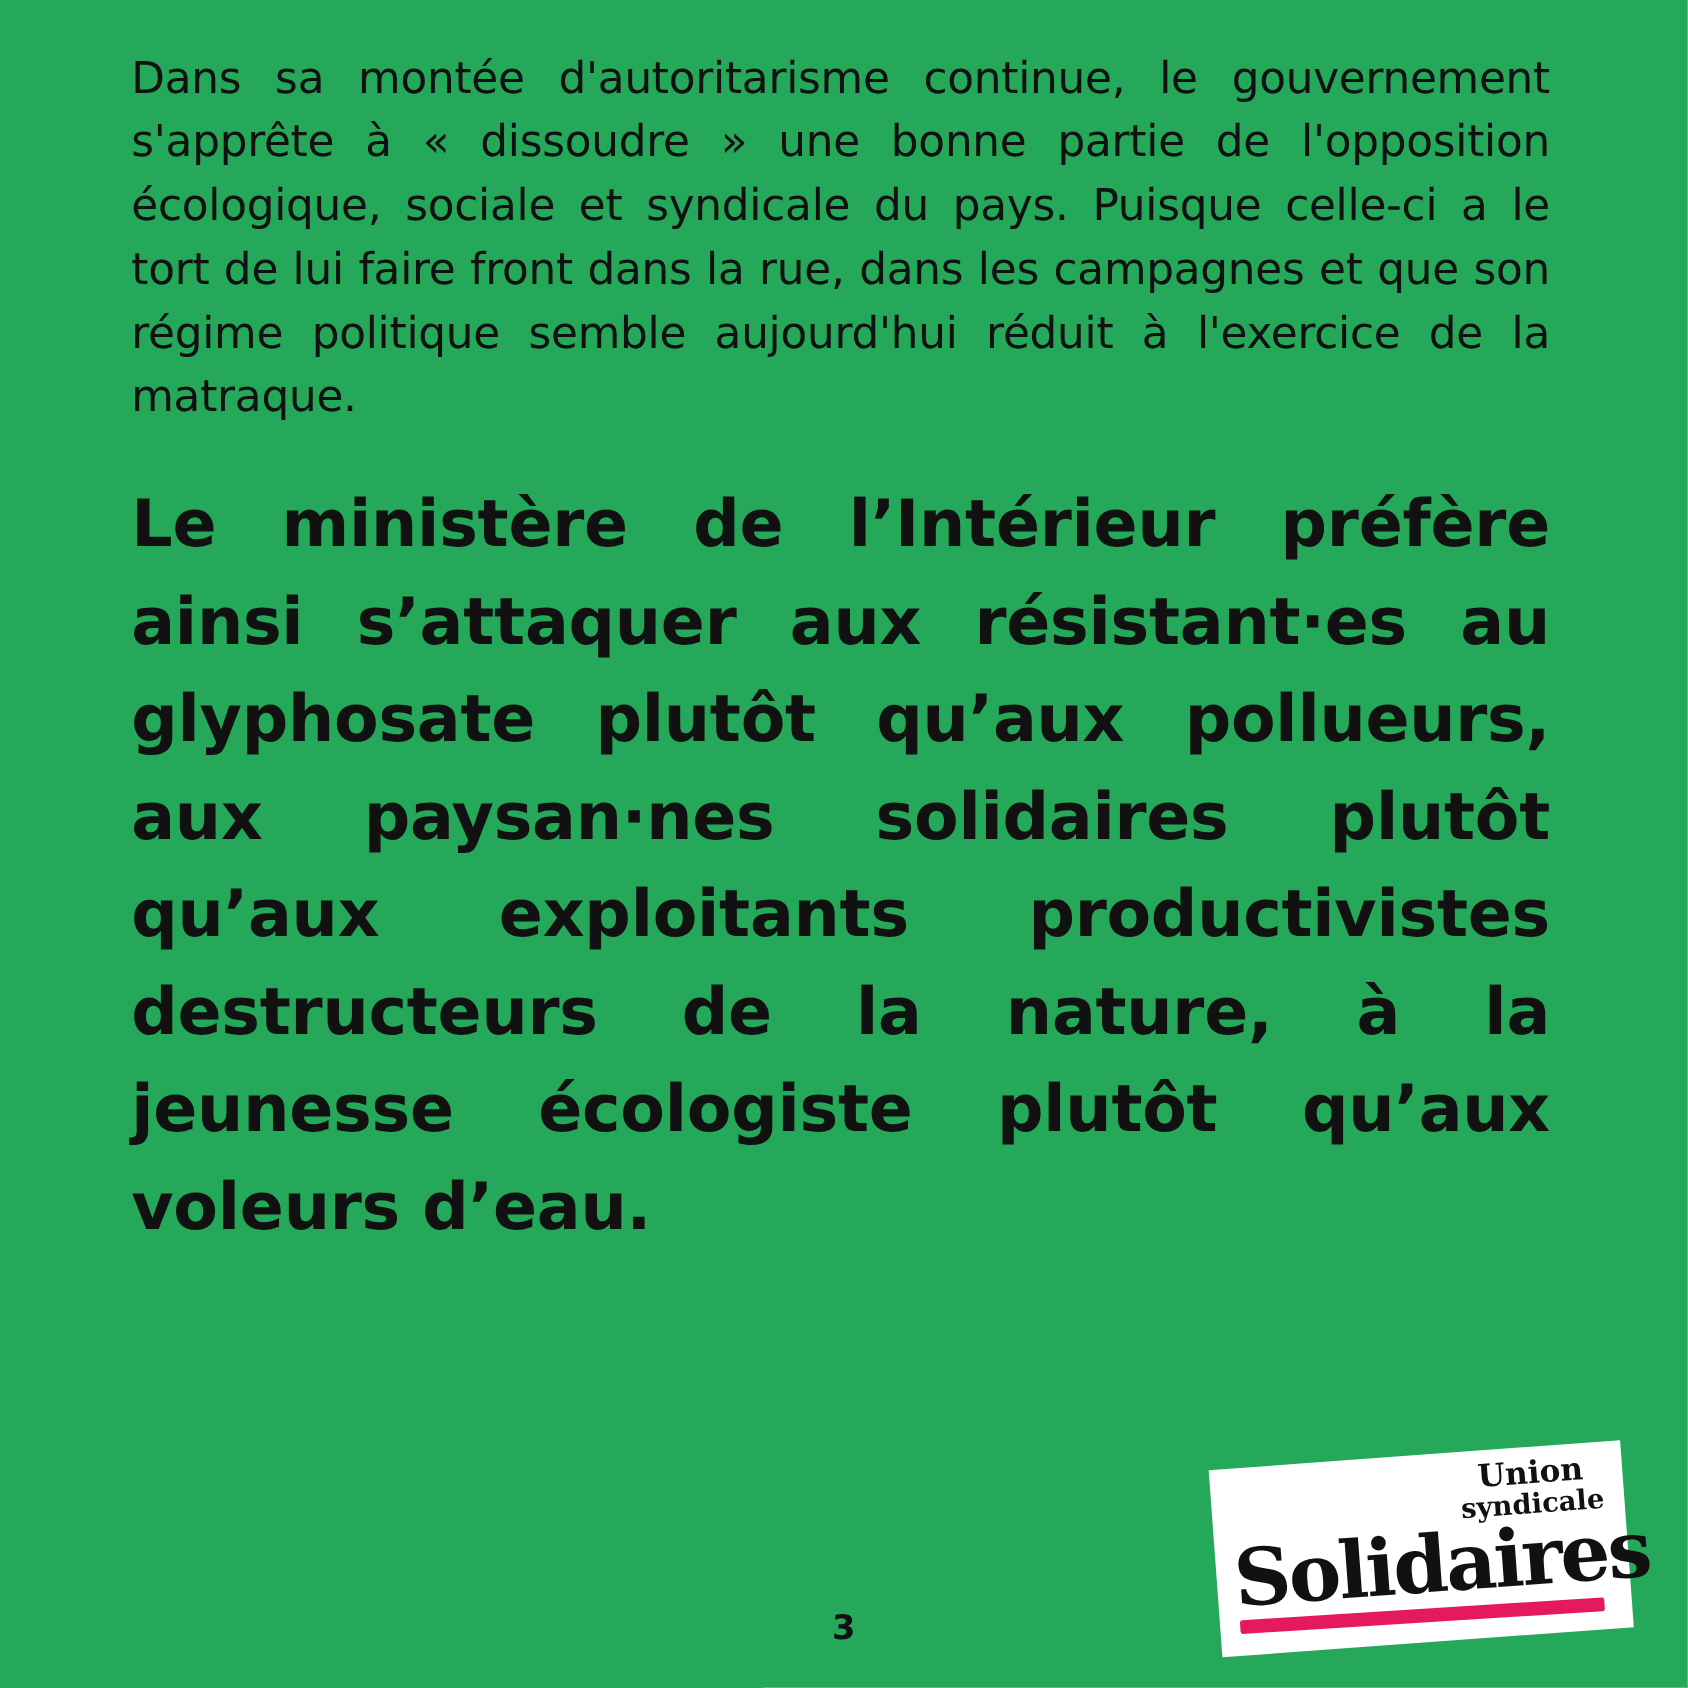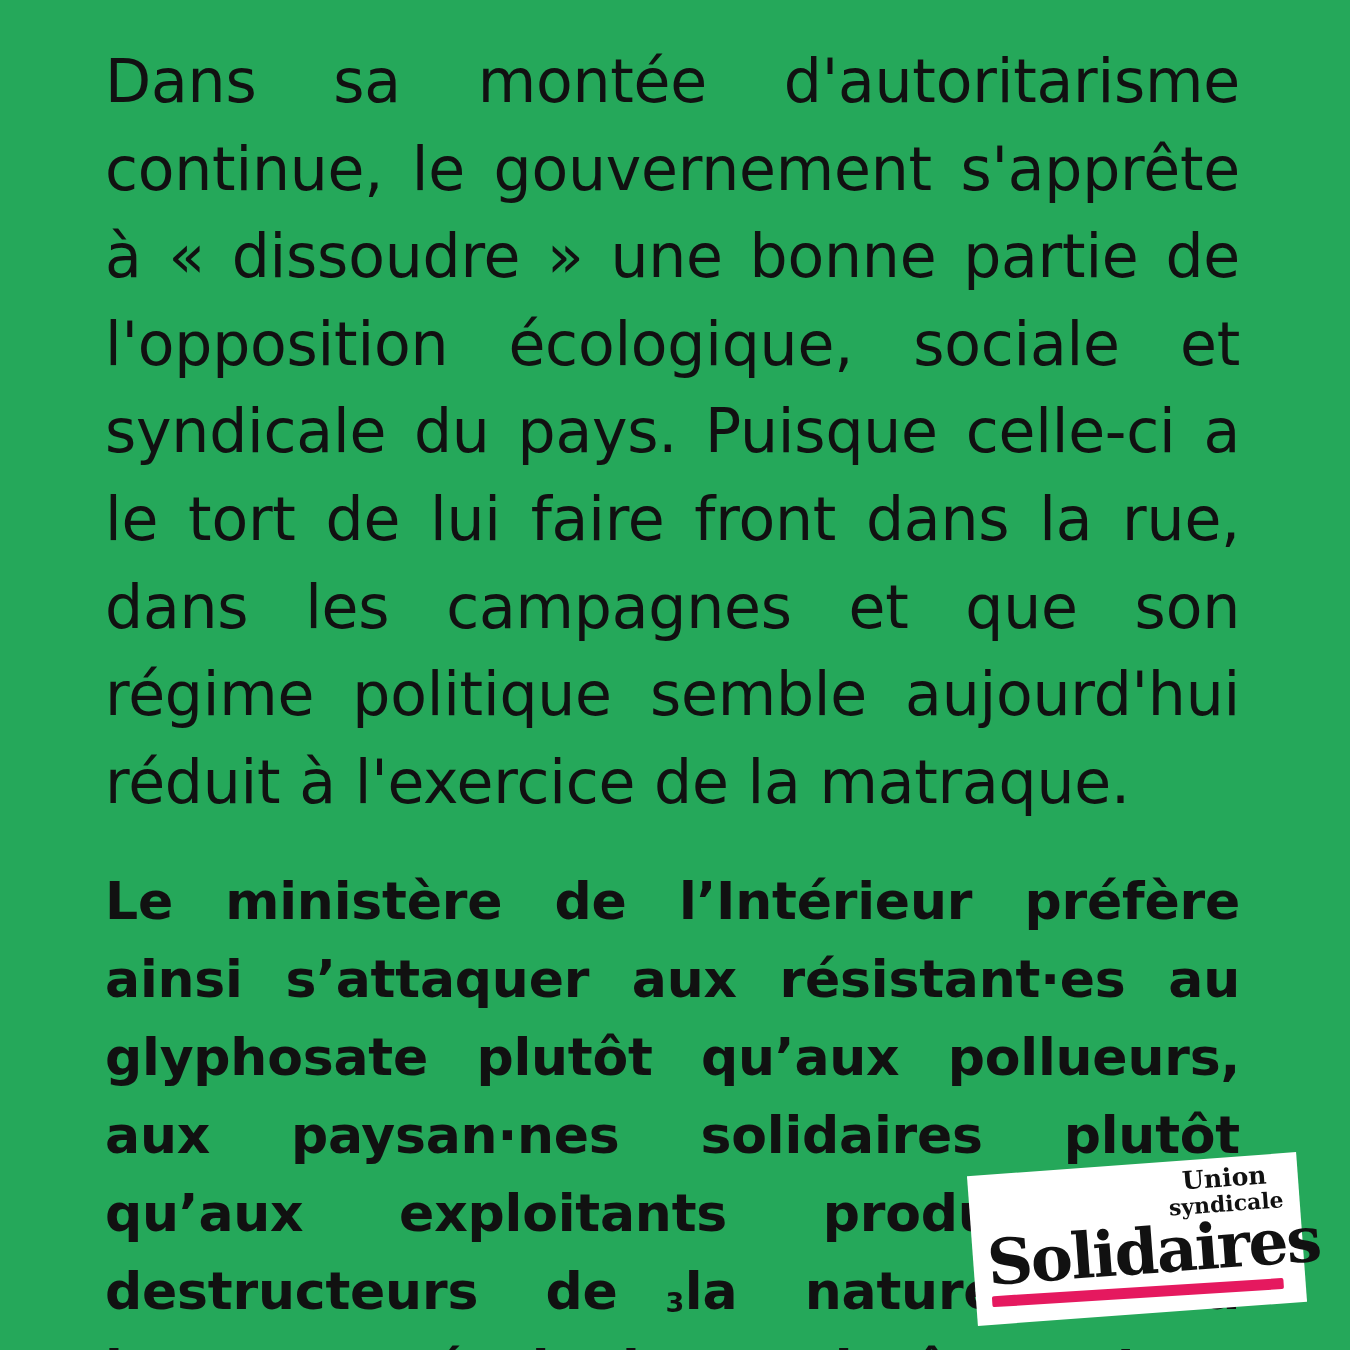--- a/index.html
+++ b/index.html
@@ -17,21 +17,21 @@
     width: 1350px;
     height: 1350px;
     background: #25a85a;
     box-sizing: border-box;
     padding: 38px 110px 0 105px;
     overflow: hidden;
   }
   .para {
     color: #111111;
     font-family: "DejaVu Sans", sans-serif;
-    font-size: 60px;
+    font-size: 35px;
     line-height: 1.46;
     text-align: justify;
     text-justify: inter-word;
     margin: 0;
     letter-spacing: -0.2px;
   }
   .para-intro {
     font-weight: 400;
     margin-bottom: 36px;
   }

